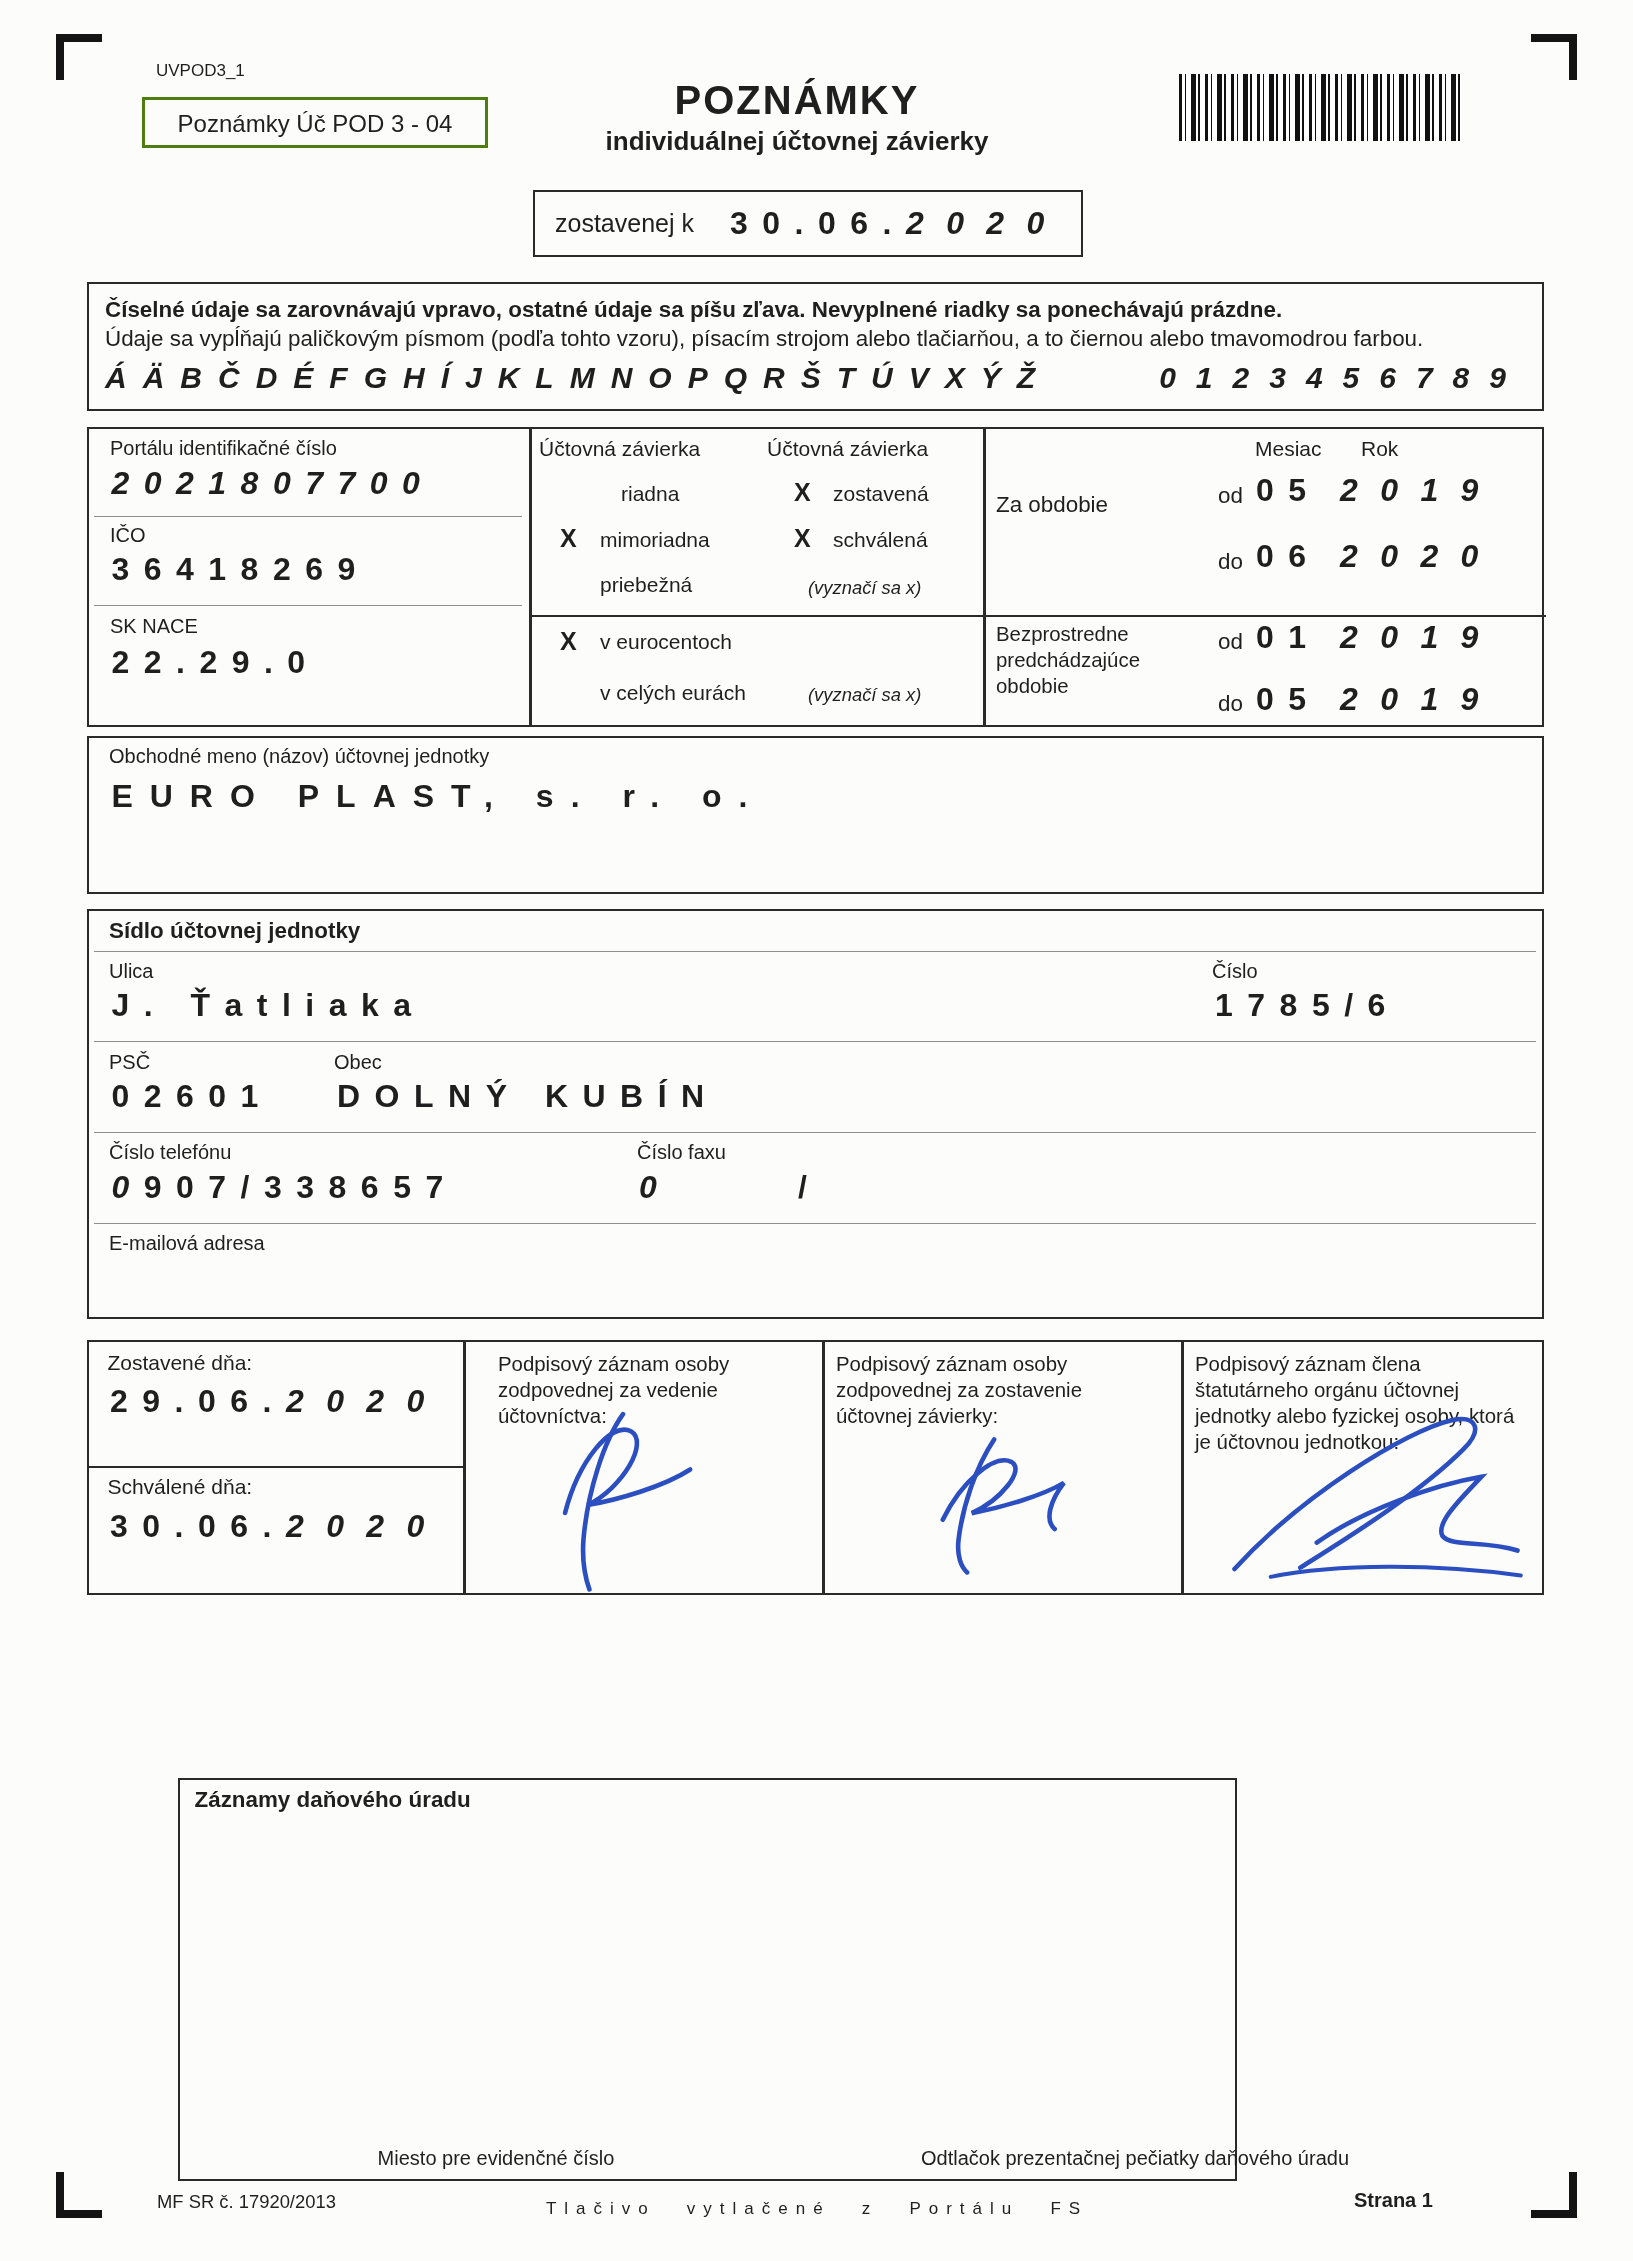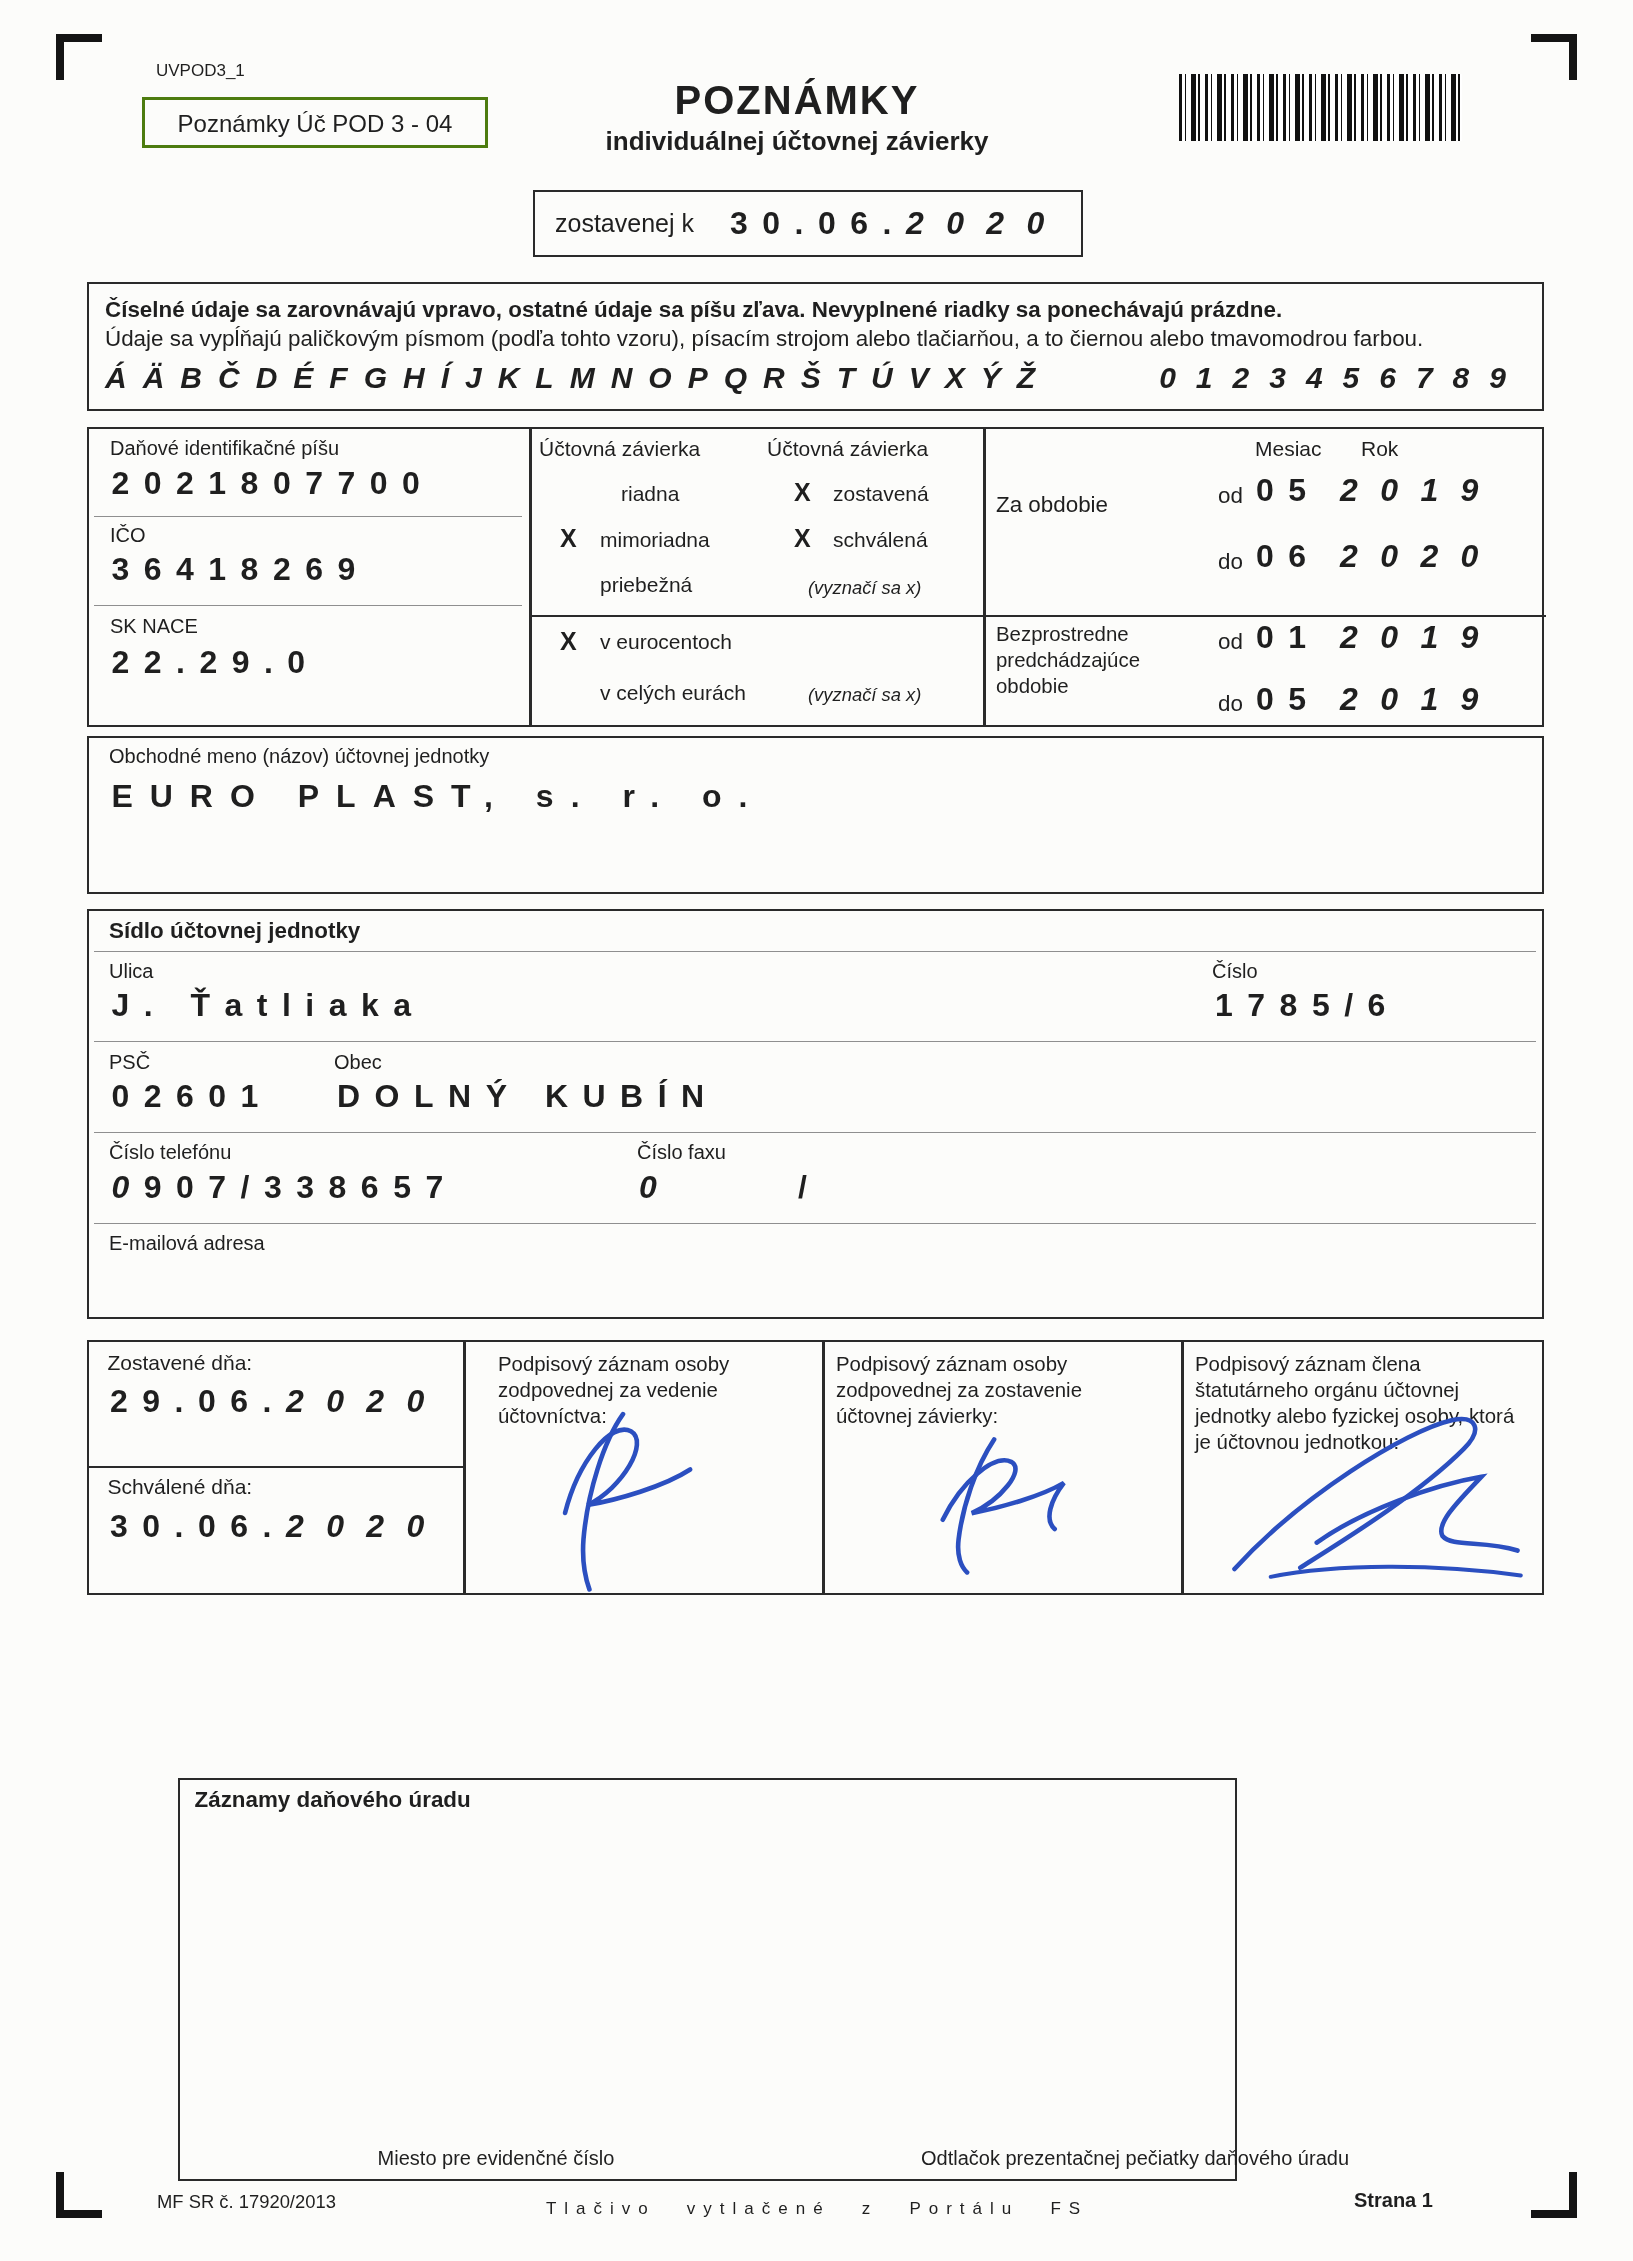--- a/index.html
+++ b/index.html
@@ -95,22 +95,22 @@
     <div class="sample-row">
       <span class="letters">ÁÄBČDÉFGHÍJKLMNOPQRŠTÚVXÝŽ</span>
       <span class="digits">0123456789</span>
     </div>
   </div>
 
   <div class="box" style="left:87px; top:427px; width:1457px; height:300px;">
     <div class="vline" style="left:440px;"></div>
     <div class="vline" style="left:894px;"></div>
 
-    <div class="a l30" style="left:21px; top:8px;">Daňové identifikačné píšu</div>
-    <div class="a val" style="left:22.4px; top:36px;">2021807700</div>
+    <div class="a l30" style="left:21px; top:8px;">Portálu identifikačné číslo</div>
+    <div class="a val" style="left:22.4px; top:36px;font-style:italic;">2021807700</div>
     <div class="tl-line" style="left:5.3px; top:87px; width:428px;"></div>
     <div class="a l30" style="left:21px; top:95px;">IČO</div>
     <div class="a val" style="left:22.4px; top:122px;">36418269</div>
     <div class="tl-line" style="left:5.3px; top:176px; width:428px;"></div>
     <div class="a l30" style="left:21px; top:186px;">SK NACE</div>
     <div class="a val" style="left:22.4px; top:215px;">22.29.0</div>
 
     <div class="a l32" style="left:450px; top:8px;">Účtovná závierka</div>
     <div class="a l32" style="left:678px; top:8px;">Účtovná závierka</div>
 

